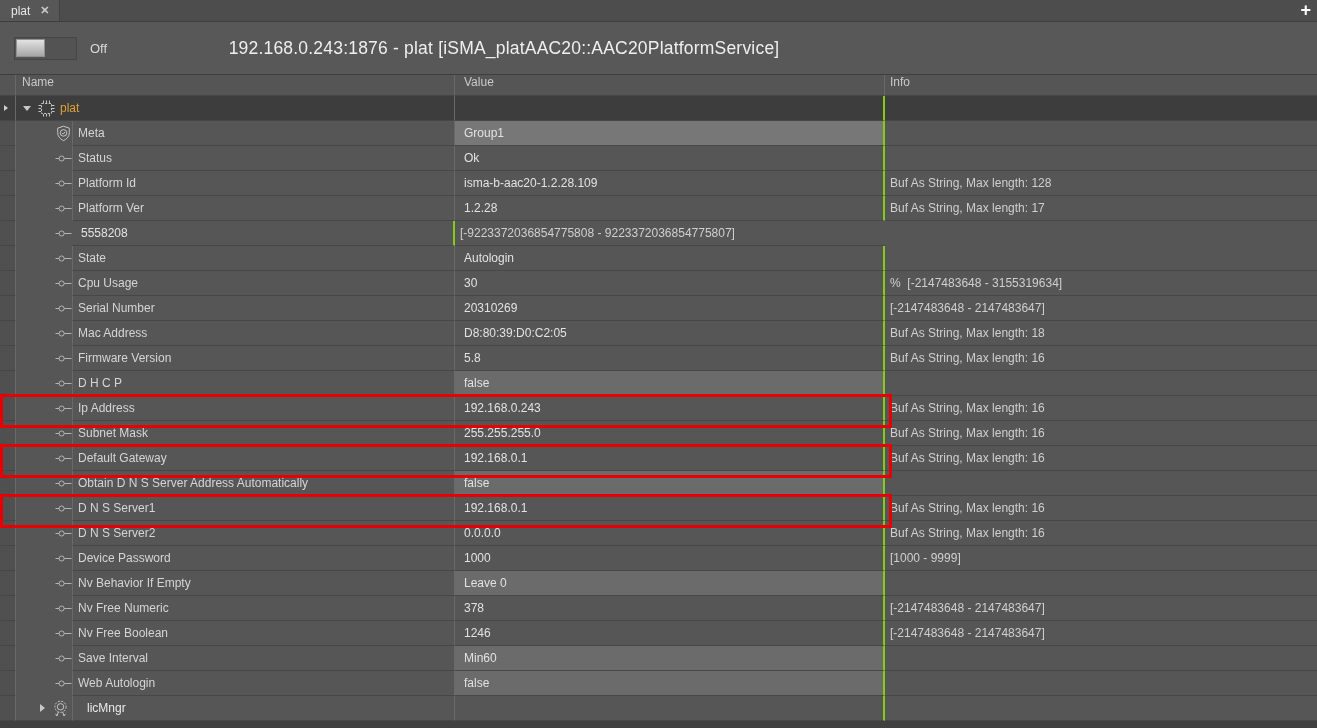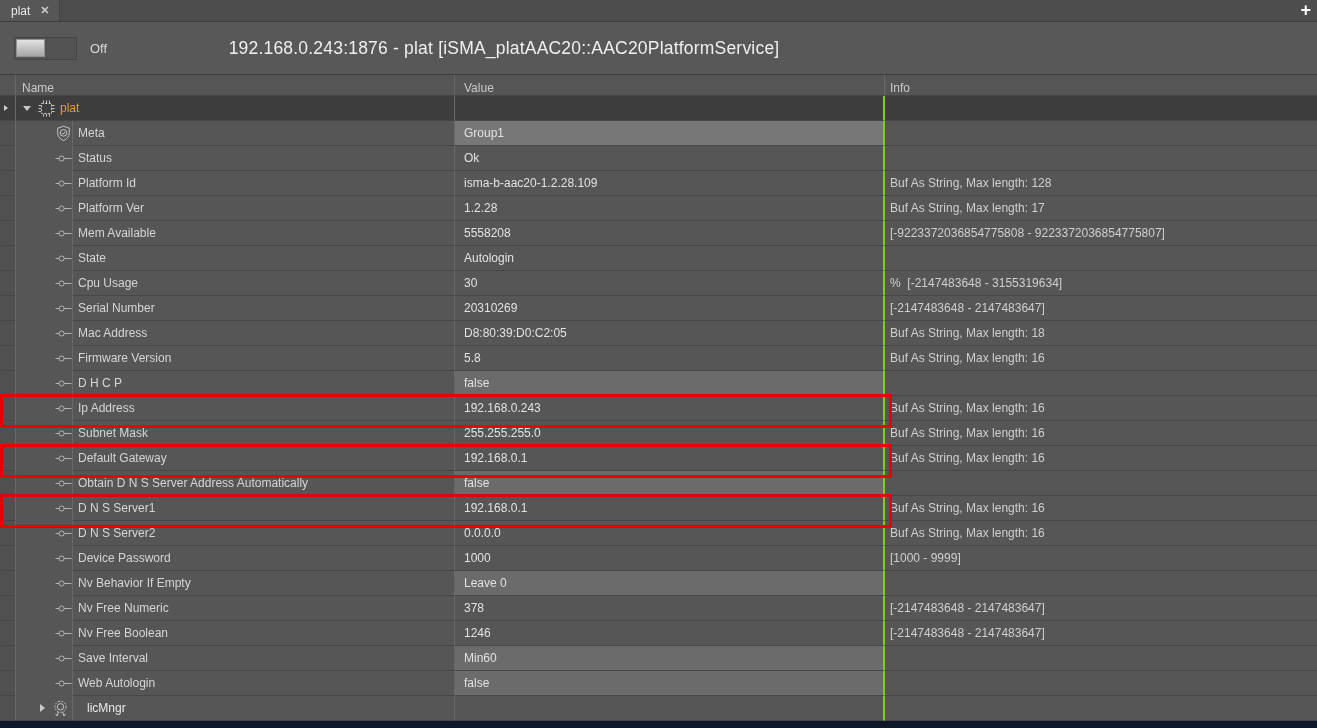--- a/index.html
+++ b/index.html
@@ -1,18 +1,18 @@
 <!DOCTYPE html>
 <html style="--component-name-color: #dfa039; --highlight-color: #e80000;"><head>
 <meta charset="utf-8">
 <style>
   * { margin:0; padding:0; box-sizing:border-box; }
   html,body { width:1317px; height:728px; overflow:hidden; }
   body { font-family:"Liberation Sans", sans-serif; background:#565656; }
-  .app { position:relative; width:1317px; height:728px; background:#0f172a; }
+  .app { position:relative; width:1317px; height:728px; background:#404040; }
 
   
   .tab-bar { height:22px; background:#4d4d4d; border-bottom:1px solid #3e3e3e;
              display:flex; align-items:stretch; position:relative; }
   .tab { display:flex; align-items:center; gap:10px; background:#575757;
          padding:0 9px 0 11px; border-right:1px solid #434343;
          font-size:12px; color:#e8e8e8; cursor:default; }
   .tab-close { color:#c9c9c9; font-size:11px; font-weight:bold; line-height:1; }
   .tab-add { position:absolute; right:6px; top:0; bottom:0; display:flex;
              align-items:center; color:#ffffff; font-size:18px; font-weight:bold; }
@@ -24,21 +24,21 @@
             background:#535353; display:flex; align-items:center; padding:1px; }
   .toggle-knob { width:29px; height:18px; border:1px solid #919191;
                  background:linear-gradient(#e2e2e2,#a6a6a6); }
   .toggle-label { margin-left:13px; font-size:13px; color:#d9d9d9; }
   .title { position:absolute; left:504px; top:50%; transform:translate(-50%,-50%);
            font-size:17.5px; color:#efefef; white-space:nowrap; letter-spacing:.2px; }
 
   
   .thead { display:grid; grid-template-columns:16px 439px 430px 1fr; height:21px;
            background:#555555; font-size:12px; color:#c9c9c9; }
-  .thead .hcell { display:flex; align-items:flex-end; border-bottom:1px solid #464646;
+  .thead .hcell { display:flex; align-items:flex-start; border-bottom:1px solid #464646;
                   border-right:1px solid #696969; white-space:pre; }
   .thead .hcell.corner { border-right:1px solid #696969; }
   .thead .hcell.name-h { padding-left:6px; }
   .thead .hcell.value-h { padding-left:9px; }
   .thead .hcell.info-h { padding-left:5px; border-right:none; }
 
   .row { display:grid; grid-template-columns:16px 56px 383px 430px 1fr;
          height:25px; background:#565656; position:relative; }
   .row.type-root { grid-template-columns:16px 439px 430px 1fr; }
   .cell { display:flex; align-items:center; font-size:12px; white-space:pre; overflow:hidden; }
@@ -158,21 +158,20 @@
     <div class="cell name"><span class="row-label">Platform Ver</span></div>
     <div class="cell value">1.2.28</div>
     <div class="cell info">Buf As String, Max length: 17</div>
   </div>
         <div class="row type-property">
     <div class="cell gutter"></div>
     <div class="cell indent"><span class="row-icon"><svg width="18" height="17" viewBox="0 0 18 17" stroke="#b9b9b9">
                 <line x1="0.5" y1="8.5" x2="17.5" y2="8.5"></line>
                 <circle cx="7" cy="8.5" r="2.7" fill="#565656"></circle>
               </svg></span></div>
-    <div class="cell name"><span class="row-label">Mem Available</span></div>
     <div class="cell value">5558208</div>
     <div class="cell info">[-9223372036854775808 - 9223372036854775807]</div>
   </div>
         <div class="row type-property">
     <div class="cell gutter"></div>
     <div class="cell indent"><span class="row-icon"><svg width="18" height="17" viewBox="0 0 18 17" stroke="#b9b9b9">
                 <line x1="0.5" y1="8.5" x2="17.5" y2="8.5"></line>
                 <circle cx="7" cy="8.5" r="2.7" fill="#565656"></circle>
               </svg></span></div>
     <div class="cell name"><span class="row-label">State</span></div>

